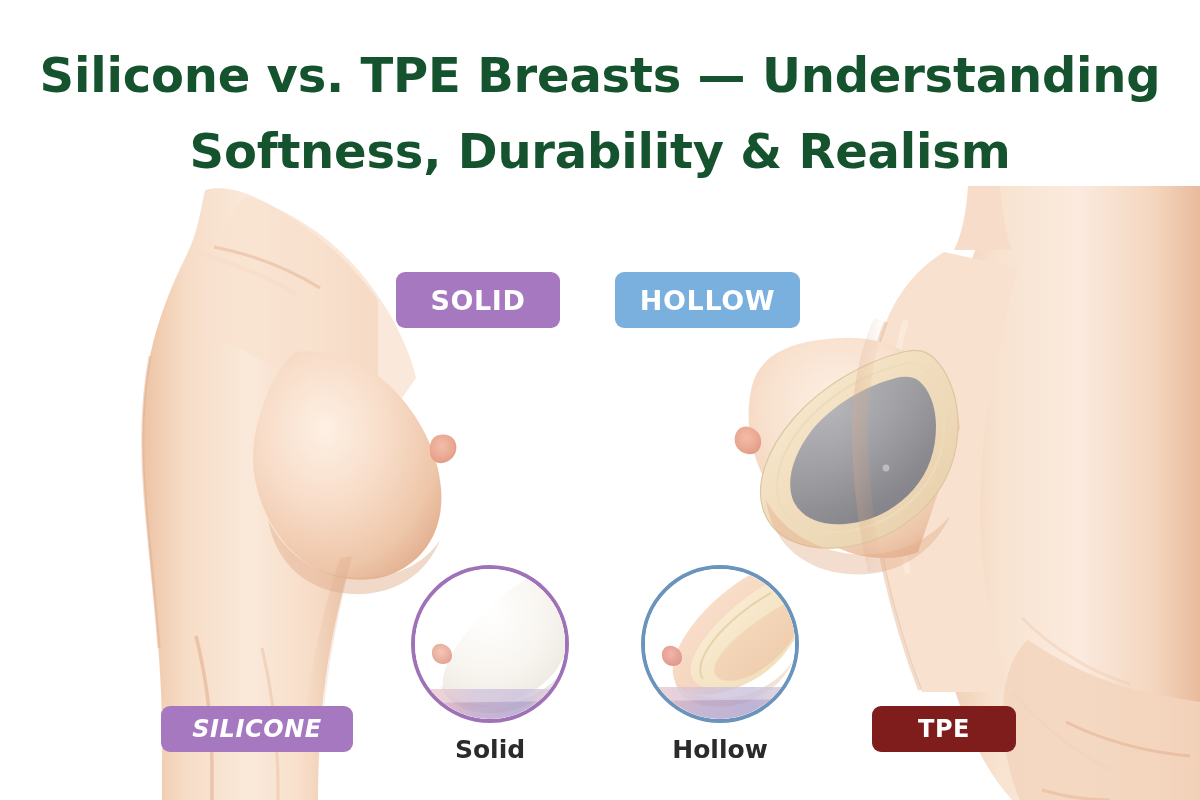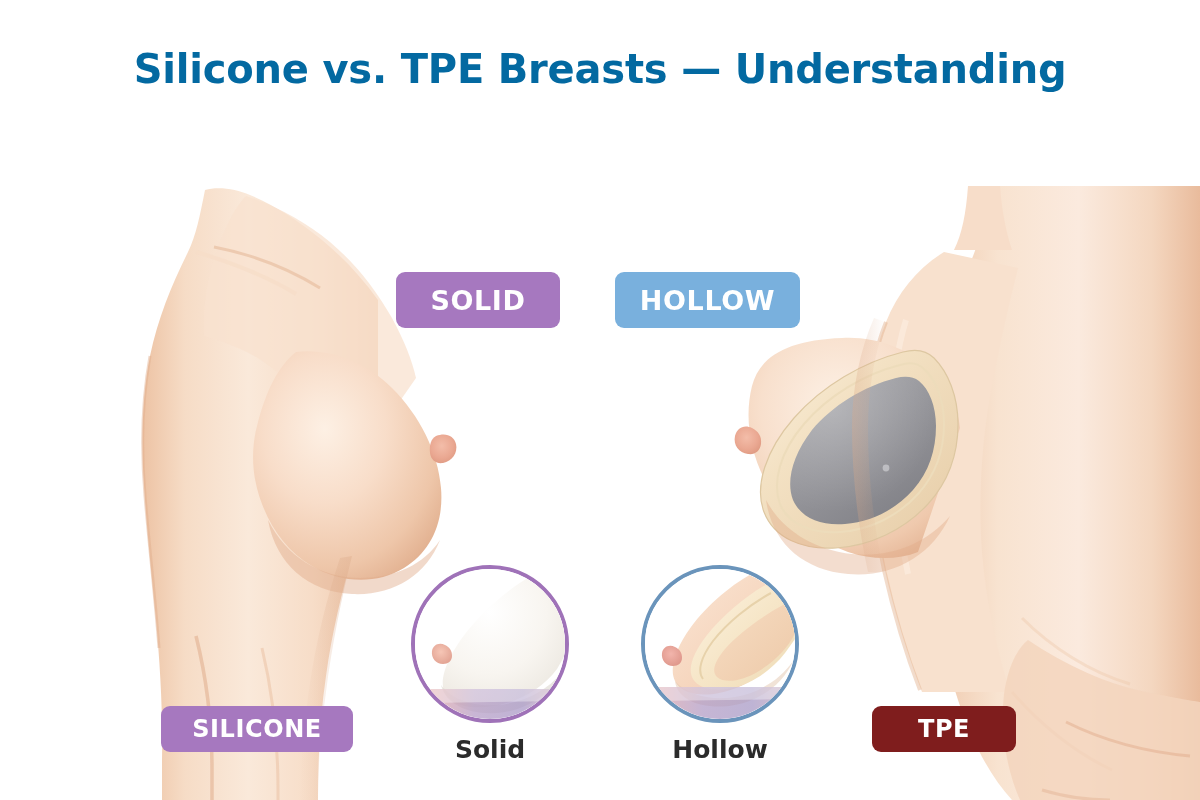--- a/index.html
+++ b/index.html
@@ -20,23 +20,23 @@
   #title-block {
     position: absolute;
     top: 38px;
     left: 0;
     width: 1200px;
     text-align: center;
     z-index: 40;
   }
   .title-line {
     display: block;
-    font-size: 40px;
+    font-size: 48px;
     font-weight: 700;
-    color: #0369a1;
+    color: #14532d;
     letter-spacing: -0.2px;
     line-height: 1.58;
     white-space: nowrap;
   }
 
   
   #figures {
     position: absolute;
     inset: 0;
     z-index: 10;
@@ -66,20 +66,21 @@
     left: 615px; top: 272px;
     width: 185px; height: 56px;
     background: #79b0dd;
     font-size: 27px;
   }
   .badge-silicone {
     left: 161px; top: 706px;
     width: 192px; height: 46px;
     background: #a678bf;
     font-size: 24px;
+    font-style: italic;
   }
   .badge-tpe {
     left: 872px; top: 706px;
     width: 144px; height: 46px;
     background: #7f1d1d;
     font-size: 24px;
   }
 
   
   .inset {
@@ -336,20 +337,21 @@
       <path d="M1042,790 C1062,796 1086,800 1110,800" stroke="#dda583" stroke-width="3" fill="none" opacity="0.35"></path>
 
       <path d="M886,322 C874,354 868,392 868,428 C868,478 874,528 884,572 L868,572
                C858,526 852,476 852,428 C852,388 860,350 874,318 Z" fill="url(#edgeFadeL)" opacity="0.45"></path>
     </g>
   </svg>
 </div>
 
 <div id="title-block">
   <span class="title-line">Silicone vs. TPE Breasts — Understanding</span>
+  <span class="title-line">Softness, Durability &amp; Realism</span>
 </div>
 
 <div class="badge badge-solid">
   <span>SOLID</span>
 </div>
 <div class="badge badge-hollow">
   <span>HOLLOW</span>
 </div>
 <div class="badge badge-silicone">
   <span>SILICONE</span>

